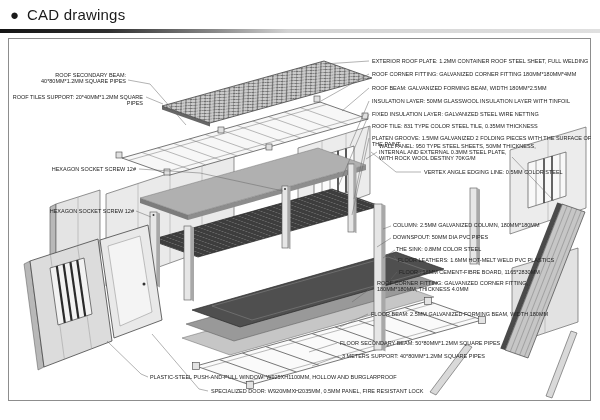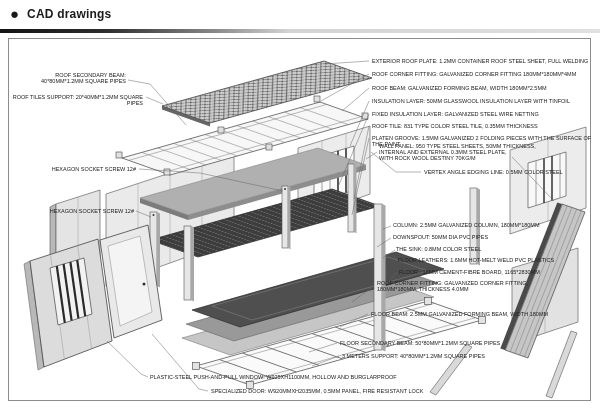--- a/index.html
+++ b/index.html
@@ -1,20 +1,20 @@
 <!DOCTYPE html>
 <html><head>
 <meta charset="utf-8">
 <style>
   html,body{margin:0;padding:0;background:#fff;}
   .stage{position:relative;width:600px;height:420px;background:#ffffff;overflow:hidden;
          font-family:"Liberation Sans",sans-serif;}
   .header{position:absolute;left:10px;top:6px;display:flex;align-items:center;gap:8px;color:#1a1a1a;}
   .bullet{font-size:15px;line-height:1;}
-  .title{font-size:12px;letter-spacing:0.2px;font-weight:bold;}
+  .title{font-size:15px;letter-spacing:0.2px;}
   .rule{position:absolute;left:0;top:29px;width:600px;height:4px;
         background:linear-gradient(90deg,#141414 0%,#2f2f2f 18%,#8a8a8a 36%,#d3d3d3 48%,#e0e0e0 100%);}
   .frame{position:absolute;left:8px;top:38px;width:581px;height:361px;border:1px solid #8d8d8d;background:#fff;}
   svg.art{position:absolute;left:0;top:0;}
   .lbl{position:absolute;font-size:5.5px;line-height:6px;color:#222;white-space:pre-line;}
   .lbl.r{text-align:right;}
 </style>
 </head>
 <body>
 

